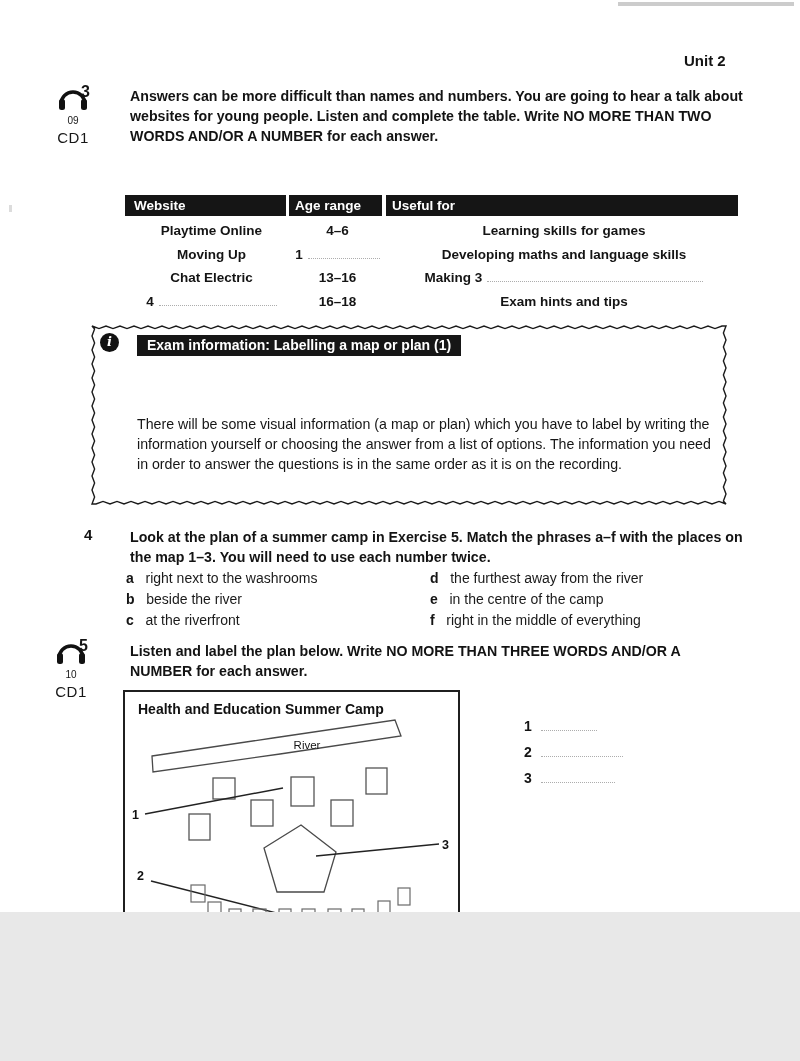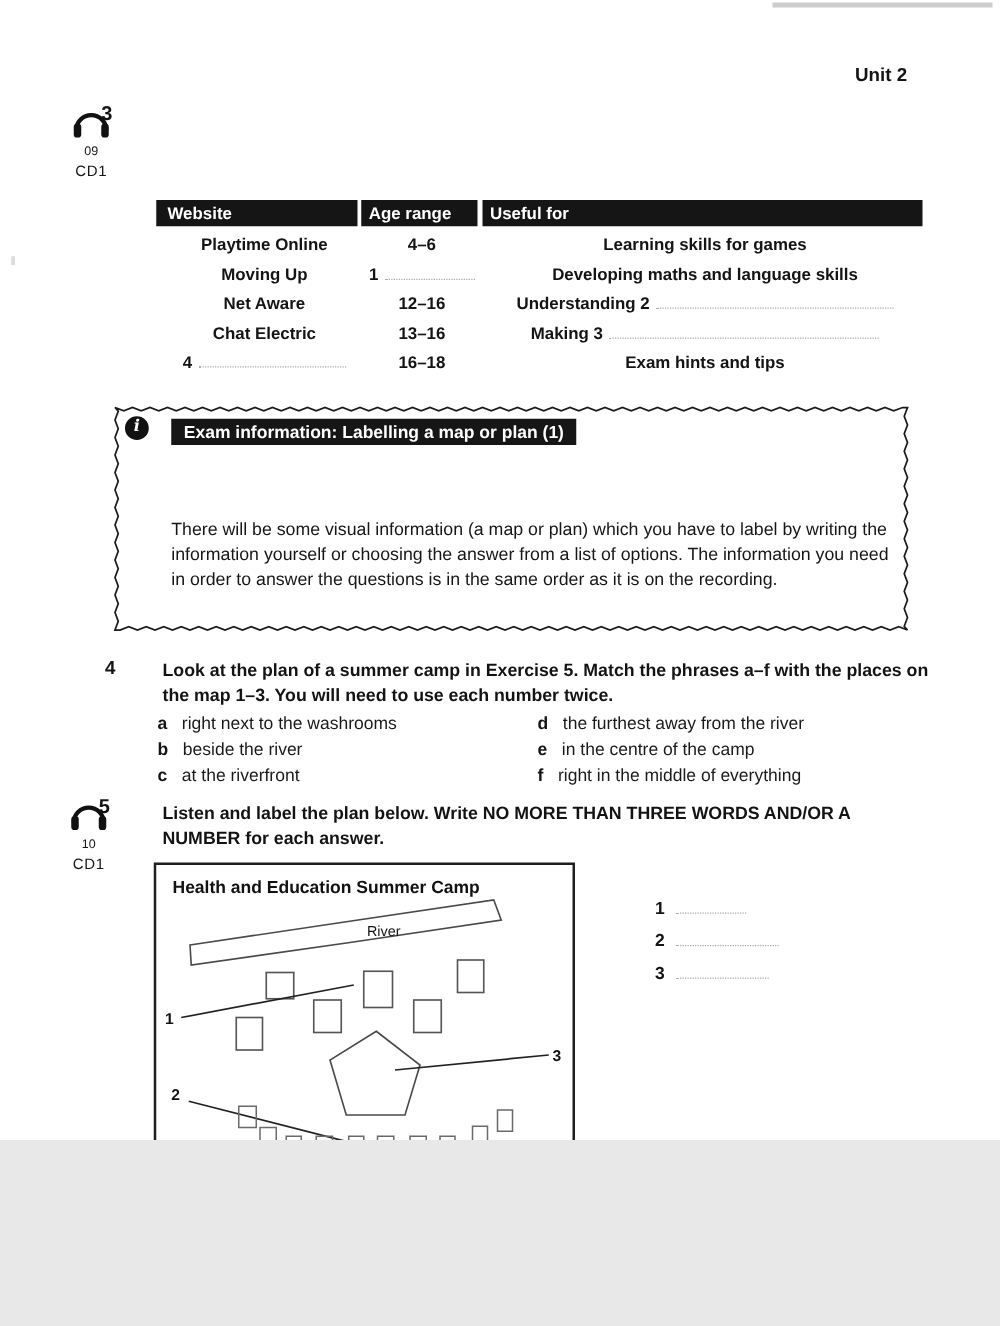--- a/index.html
+++ b/index.html
@@ -15,29 +15,29 @@
   .unit{font-size:15px;font-weight:700;}
   .footer-url{font-size:13px;color:#4a4a4a;}
   .footer-section{font-size:14px;color:#4c1d95;font-family:Liberation Mono, monospace;}
   .footer-page{font-size:18px;font-weight:700;color:#b91c1c;}
 
   
   .audio-badge{width:58px;text-align:center;}
   .audio-badge .hp{width:34px;margin:0 auto;}
   .audio-badge .exnum{position:absolute;left:37px;top:0;font-size:16px;font-weight:700;}
   .audio-badge .track{font-size:10px;margin-top:0px;color:#161616;}
-  .audio-badge .cd{font-size:12px;letter-spacing:.5px;margin-top:3px;color:#161616;text-align:center;}
+  .audio-badge .cd{font-size:15px;letter-spacing:.5px;margin-top:3px;color:#161616;text-align:center;}
 
   
   .instr{font-size:14.2px;line-height:20px;font-weight:600;color:#131313;}
   .instr .caps{font-weight:700;}
 
   
   .tbl{width:613px;font-size:13.5px;}
-  .thead{display:flex;height:21px;}
+  .thead{display:flex;height:21px;margin-top:35px;}
   .th{background:#151515;color:#fff;font-weight:600;display:flex;align-items:center;}
   .th1{width:152px;padding-left:9px;margin-right:3px;}
   .th2{width:87px;padding-left:6px;margin-right:4px;}
   .th3{flex:1;padding-left:6px;}
   .trow{display:flex;height:23.5px;align-items:center;font-weight:600;text-align:center;}
   .tc1{width:155px;padding-left:9px;}
   .tc2{width:93px;padding-left:2px;}
   .tc3{flex:1;padding-left:6px;}
   .blank{display:inline-block;height:11px;border-bottom:1.6px dotted #adadad;margin-left:5px;vertical-align:baseline;}
 
@@ -82,42 +82,40 @@
         <path d="M5 21 A12 12 0 0 1 29 21" fill="none" stroke="#111" stroke-width="3.4"></path>
         <rect x="3" y="16" width="6" height="11" rx="2.5" fill="#111"></rect>
         <rect x="25" y="16" width="6" height="11" rx="2.5" fill="#111"></rect>
       </svg>
     </div>
     <span class="exnum">3</span>
     <div class="track">09</div>
     <div class="cd">CD1</div>
   </div>
 
+  <div class="abs instr" style="left:130px;top:86px;width:622px;">
+    <span>Answers can be more difficult than names and numbers. You are going to hear a talk about websites for young people. Listen and complete the table. Write </span><span class="caps">NO MORE THAN TWO WORDS AND/OR A NUMBER</span><span> for each answer.</span>
+  </div>
 
   <div class="abs tbl" style="left:125px;top:160px;">
     <div class="thead">
       <div class="th th1">Website</div>
       <div class="th th2">Age range</div>
       <div class="th th3">Useful for</div>
     </div>
     <div style="height:3px;"></div>
     <div class="trow">
       <div class="tc1"><span>Playtime Online</span></div>
       <div class="tc2"><span>4–6</span></div>
       <div class="tc3"><span>Learning skills for games</span></div>
     </div>
     <div class="trow">
       <div class="tc1"><span>Moving Up</span></div>
       <div class="tc2"><span>1</span><span class="blank" style="width:72px;"></span></div>
       <div class="tc3"><span>Developing maths and language skills</span></div>
-    </div>
-    <div class="trow">
-      <div class="tc1"><span>Net Aware</span></div>
-      <div class="tc2"><span>12–16</span></div>
-      <div class="tc3"><span>Understanding 2</span><span class="blank" style="width:190px;"></span></div>
     </div>
     <div class="trow">
       <div class="tc1"><span>Chat Electric</span></div>
       <div class="tc2"><span>13–16</span></div>
       <div class="tc3"><span>Making 3</span><span class="blank" style="width:216px;"></span></div>
     </div>
     <div class="trow">
       <div class="tc1"><span>4</span><span class="blank" style="width:118px;"></span></div>
       <div class="tc2"><span>16–18</span></div>
       <div class="tc3"><span>Exam hints and tips</span></div>

